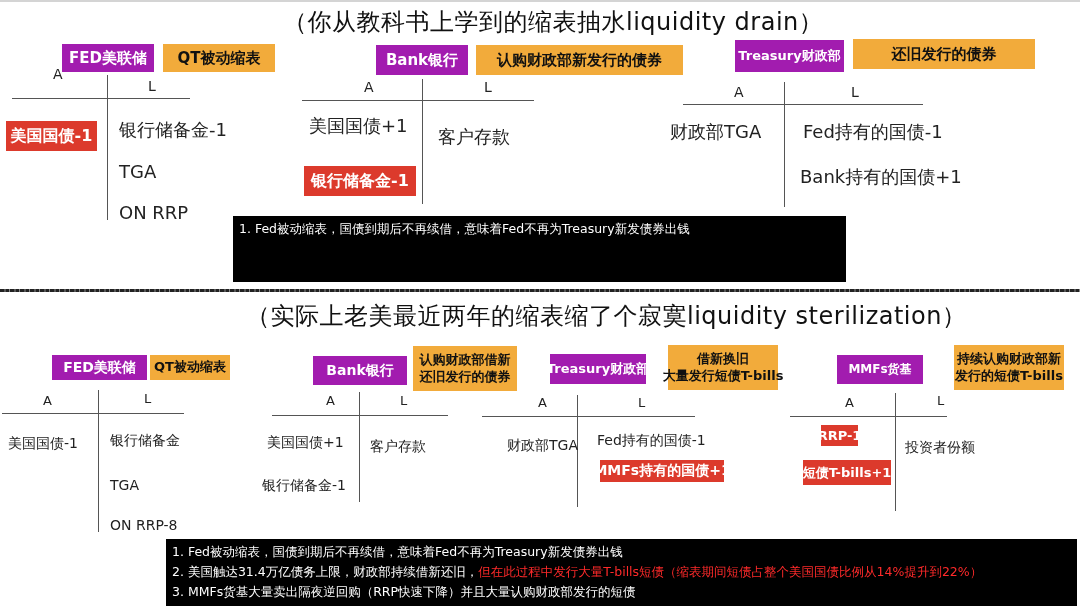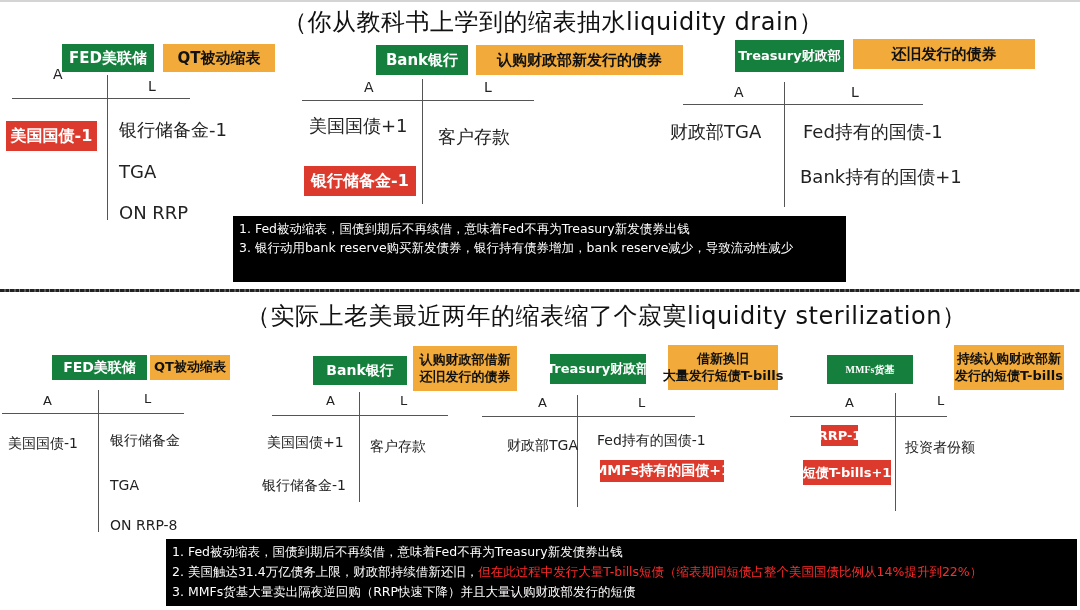--- a/index.html
+++ b/index.html
@@ -1,21 +1,21 @@
 <!DOCTYPE html>
 <html><head>
 <meta charset="utf-8">
 <style>
   html, body { margin:0; padding:0; }
   body { width:1080px; height:610px; background:#ffffff; position:relative; overflow:hidden;
          font-family:"DejaVu Sans","Liberation Sans",sans-serif; color:#111; }
   .topline { position:absolute; left:0; top:0; width:1080px; height:2px; background:#d4d4d4; }
   .abs { position:absolute; white-space:nowrap; }
   .title { font-size:24px; color:#111; letter-spacing:0.5px; }
-  .blk { background:#15803d; color:#fff; font-weight:bold; text-align:center; display:flex; align-items:center; justify-content:center; }
+  .blk { background:#a21caf; color:#fff; font-weight:bold; text-align:center; display:flex; align-items:center; justify-content:center; }
   .org { background:#f2ab3b; color:#111; font-weight:bold; text-align:center; display:flex; align-items:center; justify-content:center; line-height:1.25; }
   .red { background:#dc3a2c; color:#fff; font-weight:bold; display:flex; align-items:center; justify-content:center; }
   .hl { position:absolute; height:1px; background:#555; }
   .vl { position:absolute; width:1px; background:#555; }
   .lbl { position:absolute; font-size:16px; color:#222; }
   .notes { background:#000; color:#fff; font-size:12.5px; line-height:19px; padding:3px 6px; box-sizing:border-box; }
   .notes .hi { color:#ff2a2a; }
   .divider { position:absolute; left:0; top:289px; width:1080px; height:3px;
              background:repeating-linear-gradient(90deg,#222 0 4px,#555 4px 6px,#222 6px 9px,#888 9px 10px); }
 </style>
@@ -52,21 +52,20 @@
 <div class="lbl" style="left:734px;top:84px;font-size:14px;">A</div>
 <div class="lbl" style="left:851px;top:84px;font-size:14px;">L</div>
 <div class="hl" style="left:683px;top:104px;width:240px;"></div>
 <div class="vl" style="left:784px;top:82px;height:125px;"></div>
 <div class="lbl" style="left:670px;top:120px;font-size:18px;">财政部TGA</div>
 <div class="lbl" style="left:803px;top:120px;font-size:18px;">Fed持有的国债-1</div>
 <div class="lbl" style="left:800px;top:165px;font-size:18px;">Bank持有的国债+1</div>
 
 <div class="abs notes" style="left:233px;top:216px;width:613px;height:66px;font-size:12.5px;">
   <div>1. Fed被动缩表，国债到期后不再续借，意味着Fed不再为Treasury新发债券出钱</div>
-  <div>3. 银行动用bank reserve购买新发债券，银行持有债券增加，bank reserve减少，导致流动性减少</div>
 </div>
 
 <div class="divider"></div>
 
 <div class="abs title" style="left:246px;top:300px;">（实际上老美最近两年的缩表缩了个寂寞liquidity sterilization）</div>
 
 <div class="abs blk" style="left:52px;top:355px;width:95px;height:25px;font-size:14px;">FED美联储</div>
 <div class="abs org" style="left:150px;top:355px;width:80px;height:25px;font-size:13px;">QT被动缩表</div>
 <div class="lbl" style="left:43px;top:393px;font-size:13px;">A</div>
 <div class="lbl" style="left:144px;top:391px;font-size:13px;">L</div>
@@ -96,21 +95,21 @@
   <span>大量发行短债T-bills</span>
 </div>
 <div class="lbl" style="left:538px;top:395px;font-size:13px;">A</div>
 <div class="lbl" style="left:638px;top:395px;font-size:13px;">L</div>
 <div class="hl" style="left:482px;top:416px;width:213px;"></div>
 <div class="vl" style="left:577px;top:395px;height:112px;"></div>
 <div class="lbl" style="left:507px;top:437px;font-size:14px;">财政部TGA</div>
 <div class="lbl" style="left:597px;top:432px;font-size:14px;">Fed持有的国债-1</div>
 <div class="abs red" style="left:584px;top:460px;width:124px;height:22px;font-size:14px;margin-left:16px;">MMFs持有的国债+1</div>
 
-<div class="abs blk" style="left:787px;top:355px;width:86px;height:29px;font-size:10px;margin-left:40px;font-family:Liberation Serif, serif;">MMFs货基</div>
+<div class="abs blk" style="left:787px;top:355px;width:86px;height:29px;font-size:12px;margin-left:50px;">MMFs货基</div>
 <div class="abs org" style="left:884px;top:345px;width:110px;height:45px;font-size:13px;flex-direction:column;margin-left:70px;">
   <span>持续认购财政部新</span>
   <span>发行的短债T-bills</span>
 </div>
 <div class="lbl" style="left:845px;top:395px;font-size:13px;">A</div>
 <div class="lbl" style="left:937px;top:393px;font-size:13px;">L</div>
 <div class="hl" style="left:790px;top:416px;width:157px;"></div>
 <div class="vl" style="left:895px;top:393px;height:118px;"></div>
 <div class="abs red" style="left:821px;top:425px;width:37px;height:21px;font-size:13px;">RRP-1</div>
 <div class="abs red" style="left:803px;top:460px;width:88px;height:25px;font-size:13px;">短债T-bills+1</div>

